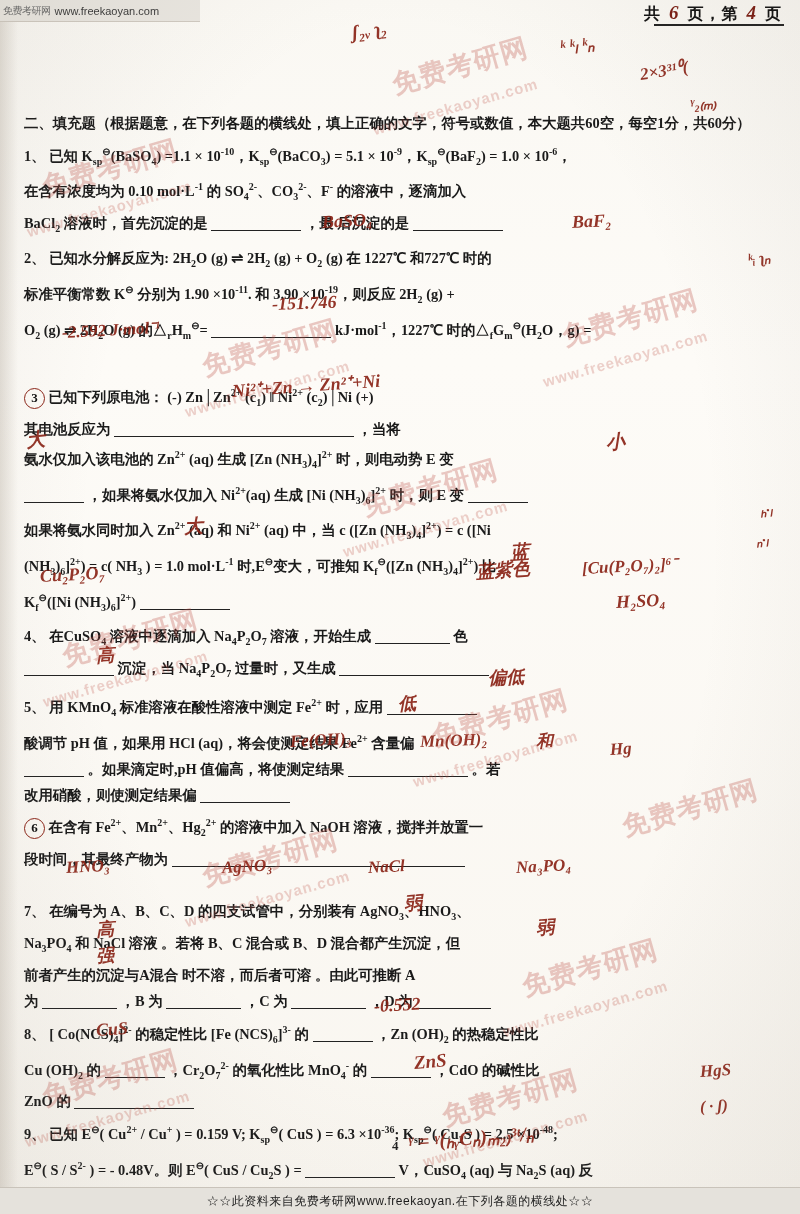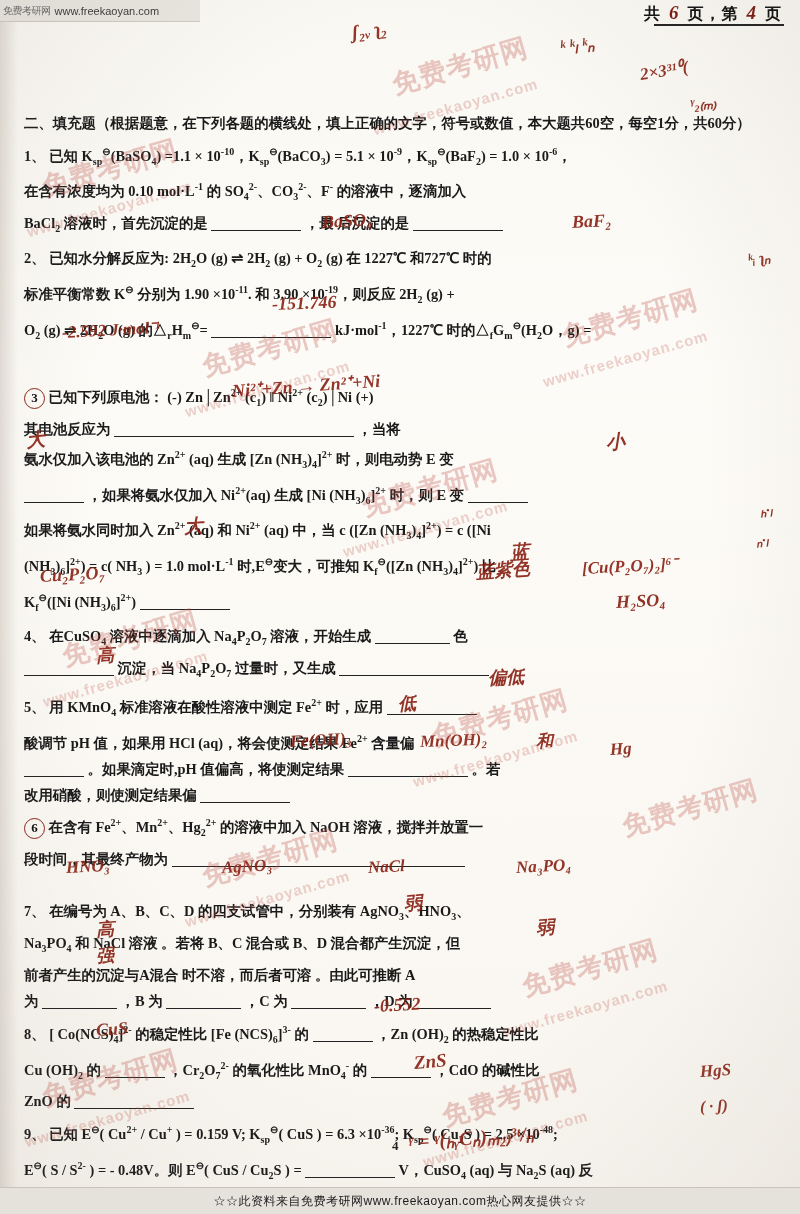--- a/index.html
+++ b/index.html
@@ -326,14 +326,14 @@
 <div class="wm big" style="left:40px;top:1060px;">免费考研网</div>
 <div class="wm small" style="left:22px;top:1110px;">www.freekaoyan.com</div>
 <div class="wm big" style="left:440px;top:1080px;">免费考研网</div>
 <div class="wm small" style="left:420px;top:1130px;">www.freekaoyan.com</div>
 
 <div class="vignette"></div>
 
 <div class="pagenum">4</div>
 
 <div class="footer-band">
-  <span>☆☆此资料来自免费考研网www.freekaoyan.com热心网友提供☆☆</span>
+  <span>☆☆此资料来自免费考研网www.freekaoyan.在下列各题的横线处☆☆</span>
 </div>
 
 </body></html>

